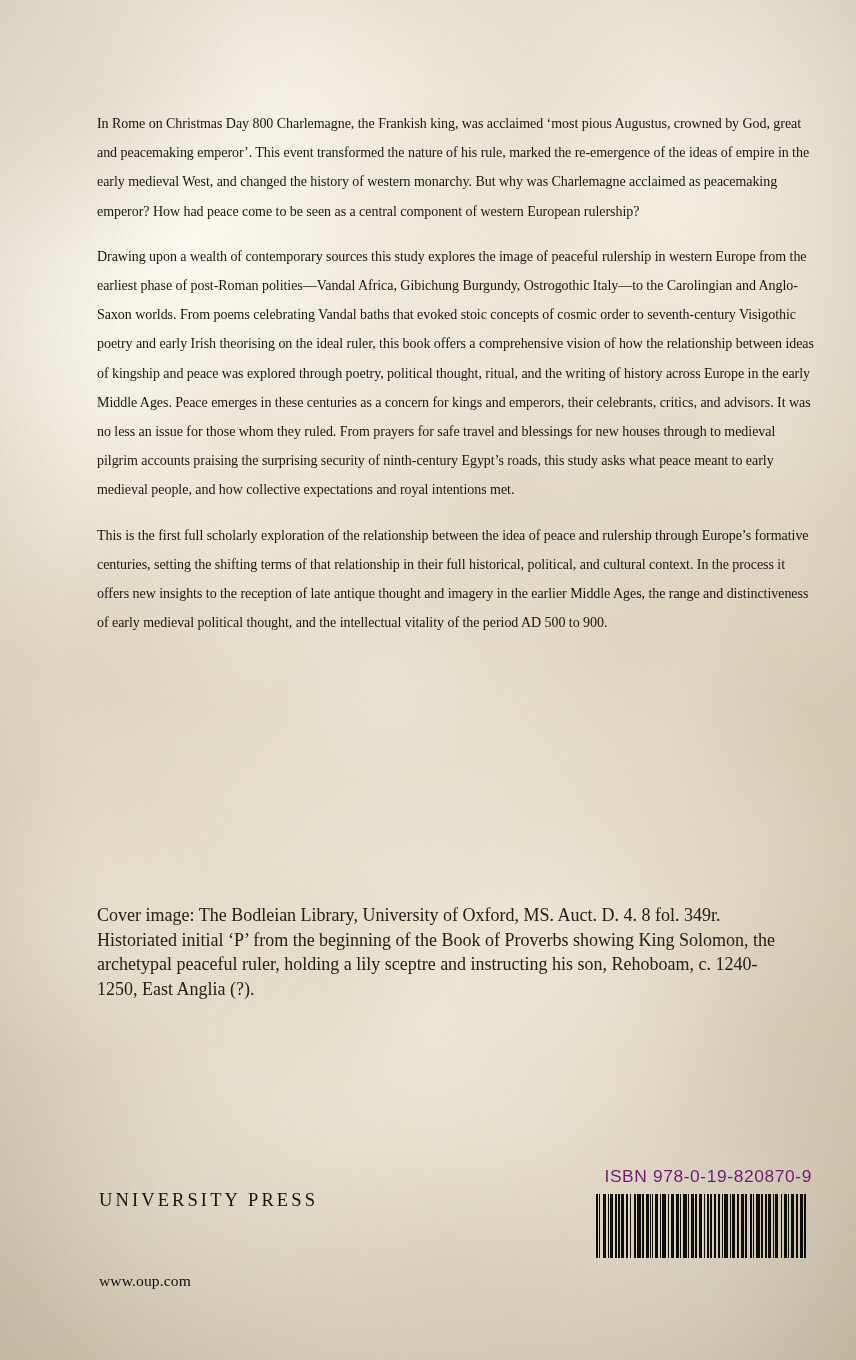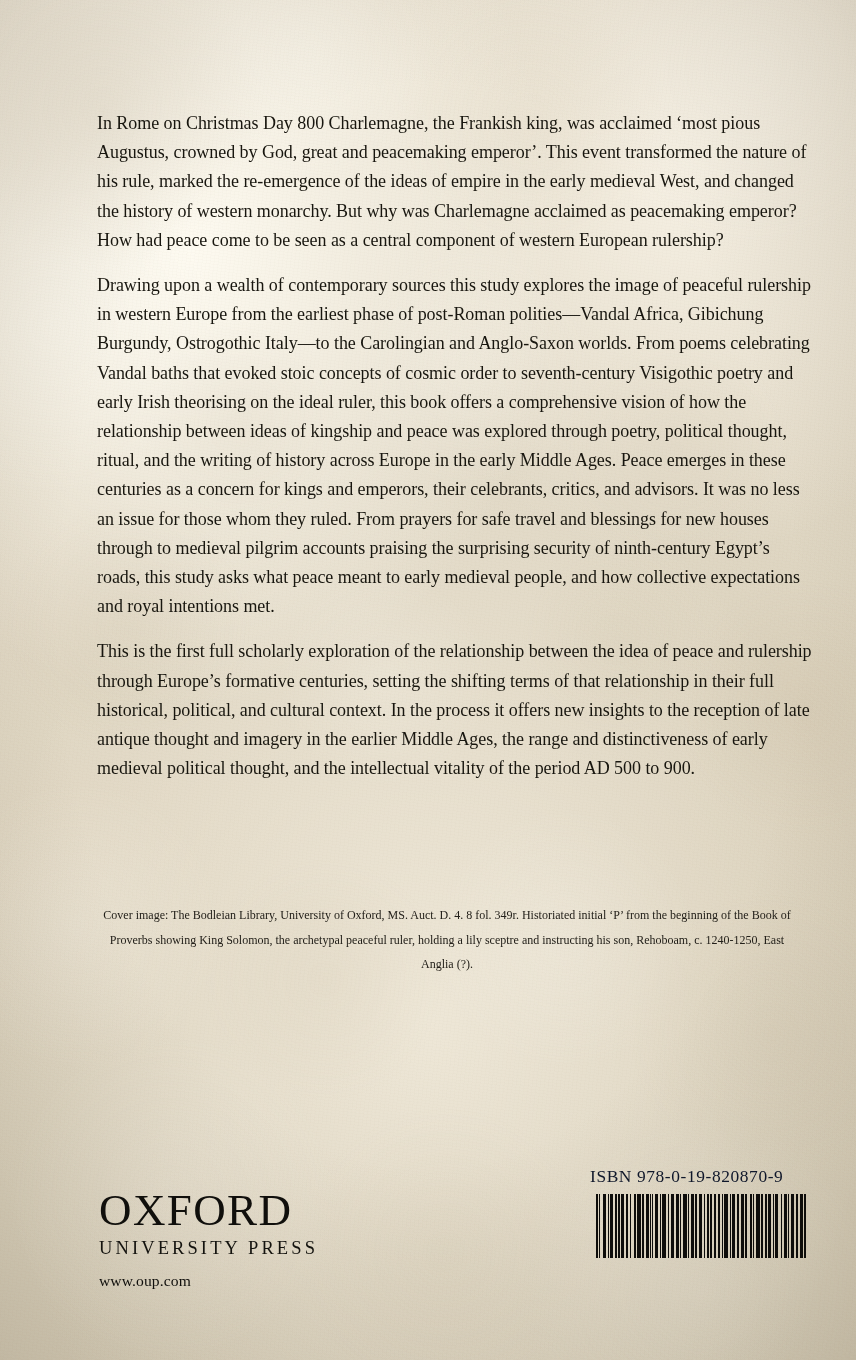--- a/index.html
+++ b/index.html
@@ -70,40 +70,39 @@
   }
   
   .blurb {
     position: absolute;
     left: 97px;
     top: 109px;
     width: 718px;
   }
   .blurb p {
     margin: 0 0 16px 0;
-    font-size: 18px;
+    font-size: 14px;
     line-height: 29.2px;
     letter-spacing: -0.05px;
     color: #18160f;
     text-rendering: optimizeLegibility;
   }
   .blurb p:last-child { margin-bottom: 0; }
   
   .credit {
     position: absolute;
     left: 97px;
     top: 903px;
     width: 700px;
   }
   .credit p {
     margin: 0;
-    font-size: 12px;
+    font-size: 18px;
     line-height: 24.6px;
     color: #23201a;
-    text-align: center;
   }
   
   .publisher {
     position: absolute;
     left: 99px;
     top: 1186px;
   }
   .oup-name {
     font-size: 45px;
     line-height: 48px;
@@ -130,25 +129,25 @@
     text-decoration: none;
   }
   
   .barcode-block {
     position: absolute;
     left: 590px;
     top: 1166px;
     width: 222px;
   }
   .isbn-text {
-    font-family: Liberation Serif, serif;
+    font-family: Liberation Sans, sans-serif;
     font-size: 17.4px;
     letter-spacing: 0.6px;
-    color: #0f172a;
-    text-align: left;
+    color: #701a75;
+    text-align: right;
     white-space: nowrap;
   }
   .barcode-bars {
     margin-top: 7px;
     height: 64px;
     width: 210px;
     margin-left: auto;
     margin-right: auto;
     display: block;
   }
@@ -176,21 +175,20 @@
     <p>In Rome on Christmas Day 800 Charlemagne, the Frankish king, was acclaimed ‘most pious Augustus, crowned by God, great and peacemaking emperor’. This event transformed the nature of his rule, marked the re-emergence of the ideas of empire in the early medieval West, and changed the history of western monarchy. But why was Charlemagne acclaimed as peacemaking emperor? How had peace come to be seen as a central component of western European rulership?</p>
     <p>Drawing upon a wealth of contemporary sources this study explores the image of peaceful rulership in western Europe from the earliest phase of post-Roman polities—Vandal Africa, Gibichung Burgundy, Ostrogothic Italy—to the Carolingian and Anglo-Saxon worlds. From poems celebrating Vandal baths that evoked stoic concepts of cosmic order to seventh-century Visigothic poetry and early Irish theorising on the ideal ruler, this book offers a comprehensive vision of how the relationship between ideas of kingship and peace was explored through poetry, political thought, ritual, and the writing of history across Europe in the early Middle Ages. Peace emerges in these centuries as a concern for kings and emperors, their celebrants, critics, and advisors. It was no less an issue for those whom they ruled. From prayers for safe travel and blessings for new houses through to medieval pilgrim accounts praising the surprising security of ninth-century Egypt’s roads, this study asks what peace meant to early medieval people, and how collective expectations and royal intentions met.</p>
     <p>This is the first full scholarly exploration of the relationship between the idea of peace and rulership through Europe’s formative centuries, setting the shifting terms of that relationship in their full historical, political, and cultural context. In the process it offers new insights to the reception of late antique thought and imagery in the earlier Middle Ages, the range and distinctiveness of early medieval political thought, and the intellectual vitality of the period AD 500 to 900.</p>
   </div>
 
   <div class="credit">
     <p>Cover image: The Bodleian Library, University of Oxford, MS. Auct. D. 4. 8 fol. 349r. Historiated initial ‘P’ from the beginning of the Book of Proverbs showing King Solomon, the archetypal peaceful ruler, holding a lily sceptre and instructing his son, Rehoboam, c. 1240-1250, East Anglia (?).</p>
   </div>
 
   <div class="publisher">
-    <div class="oup-name">OXFORD</div>
     <div class="oup-sub">UNIVERSITY PRESS</div>
   </div>
   <a class="oup-url" href="#">www.oup.com</a>
 
   <div class="barcode-block">
     <div class="isbn-text">ISBN 978-0-19-820870-9</div>
     <svg class="barcode-bars" viewBox="0 0 190 64" preserveAspectRatio="none" shape-rendering="crispEdges">
       <g id="bars-group" fill="#0e0d0b">
           <rect x="0.000" y="0" width="2.000" height="64"></rect>
           <rect x="3.000" y="0" width="1.000" height="64"></rect>

